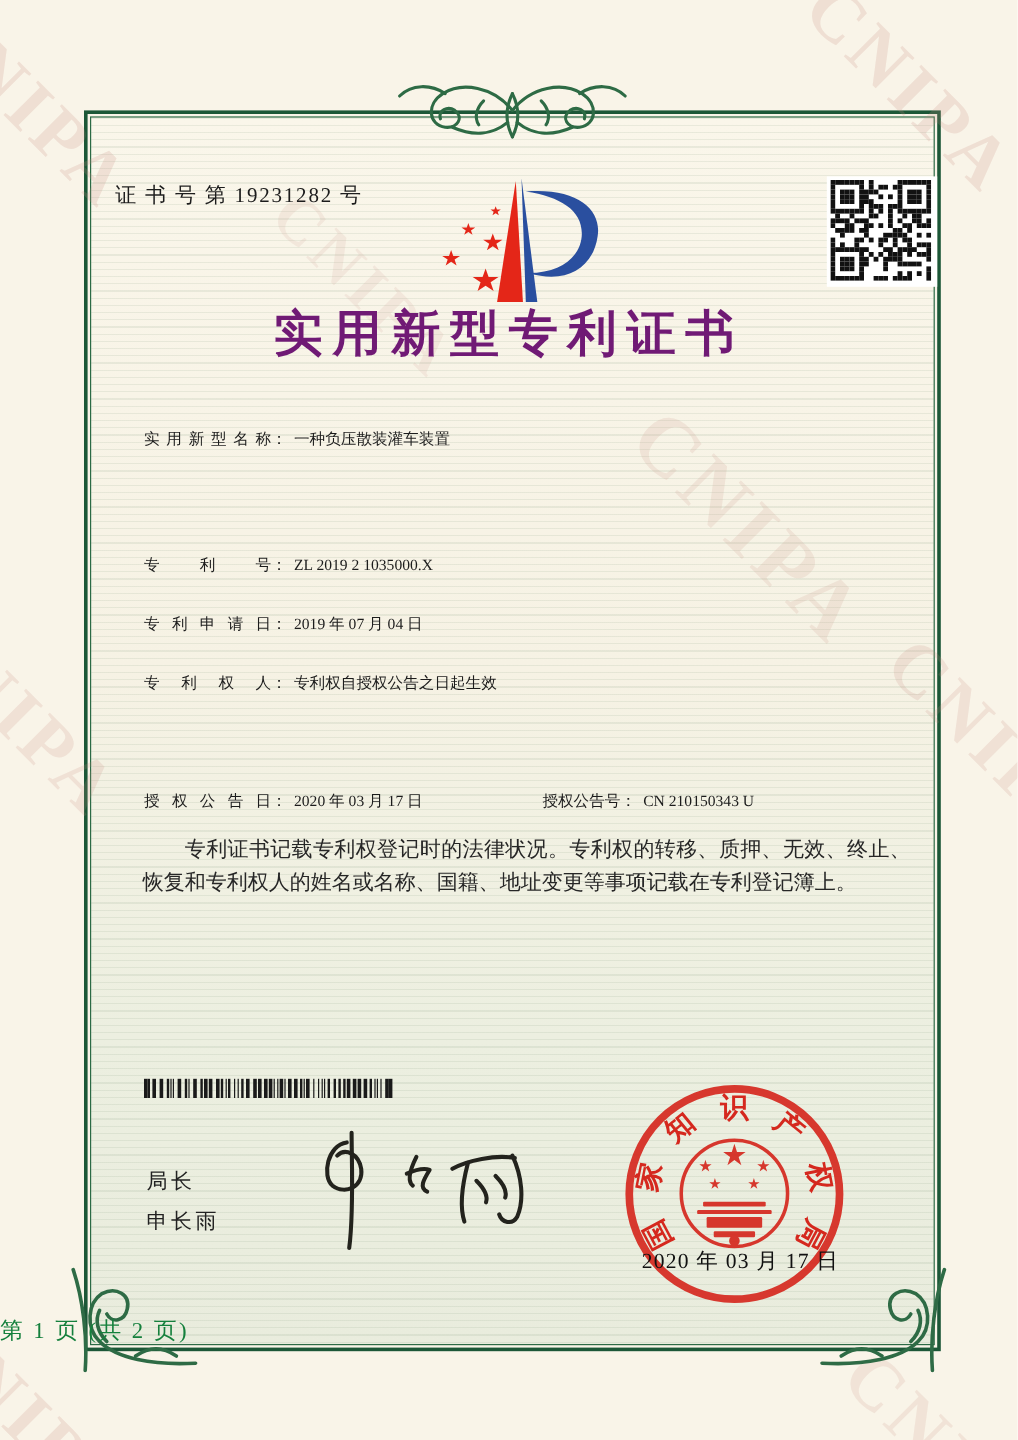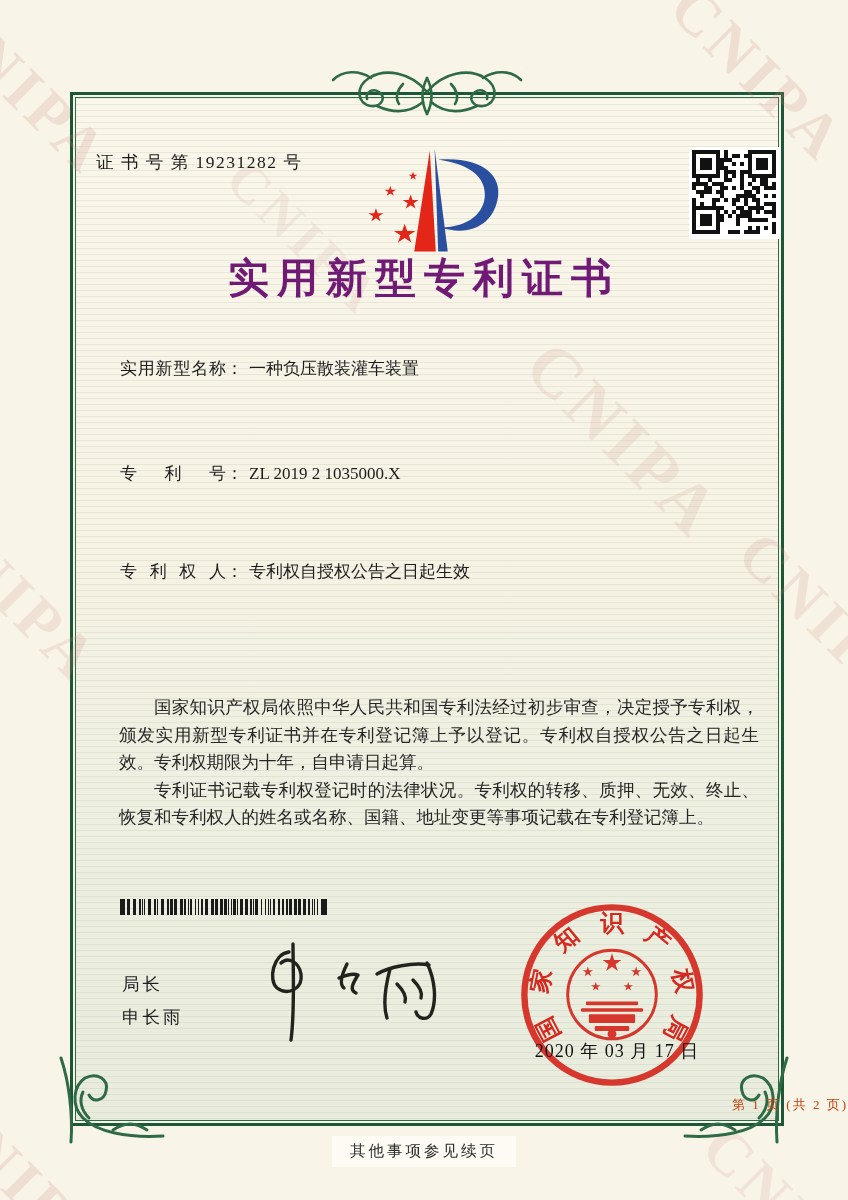--- a/index.html
+++ b/index.html
@@ -33,42 +33,42 @@
   }
   .ornament{position:absolute; z-index:4; pointer-events:none;}
   
   .abs{position:absolute; z-index:5;}
   .cert-number{left:96px; top:150px; font-size:17.5px; letter-spacing:1.5px;}
   .qr{left:689px; top:147px; width:92px; height:92px; background:#fff; padding:3px; box-sizing:border-box;}
   .title{
     left:50%; top:251px; transform:translateX(-50%);
     font-size:41px; font-weight:bold; letter-spacing:8px; white-space:nowrap; color:#701a75;
   }
-  .field-row{left:120px; font-size:17px; white-space:nowrap;}
+  .field-row{left:120px; font-size:13px; white-space:nowrap;}
   .flabel{
     display:inline-block; width:106px; text-align:justify; text-align-last:justify;
     vertical-align:bottom;
   }
   .fvalue{margin-left:6px;}
   .grant-no{position:absolute; left:332px; top:0; white-space:nowrap;}
   .body-text{
     left:119px; top:694px; width:640px; font-size:17.5px; line-height:27.5px;
     text-align:justify; color:#262626;
   }
   .body-text p{margin:0; text-indent:2em;}
   .barcode{left:120px; top:899px; width:218px; height:16px; display:flex; align-items:stretch;}
   .barcode span{display:block; height:100%;}
   .signer{left:122px; font-size:17.5px; font-family:"Liberation Sans","DejaVu Sans",sans-serif; letter-spacing:3px; color:#222;}
   .signature{left:243px; top:938px; z-index:6;}
   .seal{left:516px; top:899px; width:192px; height:192px; z-index:6;}
   .seal-date{
     left:532px; top:1039px; width:170px; text-align:center; z-index:7;
     font-size:18px; letter-spacing:1px; color:#111;
   }
-  .page-footer{left:0; top:1096px; width:848px; text-align:right; font-size:13px; letter-spacing:2px; color:#c2410c;}
+  .page-footer{left:0; top:1096px; width:848px; text-align:left; font-size:19px; letter-spacing:2px; color:#15803d;}
   .note{
     left:50%; top:1136px; transform:translateX(-50%); z-index:5;
     background:#fdfbf4; padding:5px 18px; font-size:15.5px; letter-spacing:3px; color:#2a2a2a;
   }
 </style>
 </head>
 <body>
 
 <div class="page">
 
@@ -371,27 +371,33 @@
   </div>
 
   <div class="abs title">实用新型专利证书</div>
 
   <div class="abs field-row" style="top:357px;">
     <span class="flabel">实用新型名称</span><span>：</span><span class="fvalue">一种负压散装灌车装置</span>
   </div>
   <div class="abs field-row" style="top:462px;">
     <span class="flabel">专利号</span><span>：</span><span class="fvalue">ZL 2019 2 1035000.X</span>
   </div>
+  <div class="abs field-row" style="top:511px;">
+    <span class="flabel">专利申请日</span><span>：</span><span class="fvalue">2019 年 07 月 04 日</span>
+  </div>
   <div class="abs field-row" style="top:560px;">
     <span class="flabel">专利权人</span><span>：</span><span class="fvalue">专利权自授权公告之日起生效</span>
   </div>
 
+  <div class="abs field-row" style="top:659px;">
+    <span class="flabel">授权公告日</span><span>：</span><span class="fvalue">2020 年 03 月 17 日</span>
+    <span class="grant-no"><span>授权公告号</span><span>：</span><span class="fvalue">CN 210150343 U</span></span>
+  </div>
 
   <div class="abs body-text">
-    <p>国家知识产权局依照中华人民共和国专利法经过初步审查，决定授予专利权，颁发实用新型专利证书并在专利登记簿上予以登记。专利权自授权公告之日起生效。专利权期限为十年，自申请日起算。</p>
     <p>专利证书记载专利权登记时的法律状况。专利权的转移、质押、无效、终止、恢复和专利权人的姓名或名称、国籍、地址变更等事项记载在专利登记簿上。</p>
   </div>
 
   <div id="barcode" class="abs barcode">
       <span style="width: 3px; background: rgb(26, 26, 26);"></span>
       <span style="width: 2px; background: rgb(26, 26, 26);"></span>
       <span style="width: 2px; background: transparent;"></span>
       <span style="width: 3px; background: rgb(26, 26, 26);"></span>
       <span style="width: 3px; background: transparent;"></span>
       <span style="width: 3px; background: rgb(26, 26, 26);"></span>
@@ -534,15 +540,14 @@
       <rect x="71" y="104" width="53" height="4" rx="1"></rect>
       <rect x="66" y="111" width="63" height="3.5" rx="1"></rect>
       <rect x="74" y="117" width="47" height="9" rx="1"></rect>
       <rect x="80" y="129" width="35" height="5" rx="1"></rect>
       <circle cx="97.5" cy="137" r="4.5"></circle>
     </g>
   </svg>
   <div class="abs seal-date">2020 年 03 月 17 日</div>
 
   <div class="abs page-footer">第 1 页 (共 2 页)</div>
-  <div class="abs note">其他事项参见续页</div>
 
 </div>
 
 </body></html>

